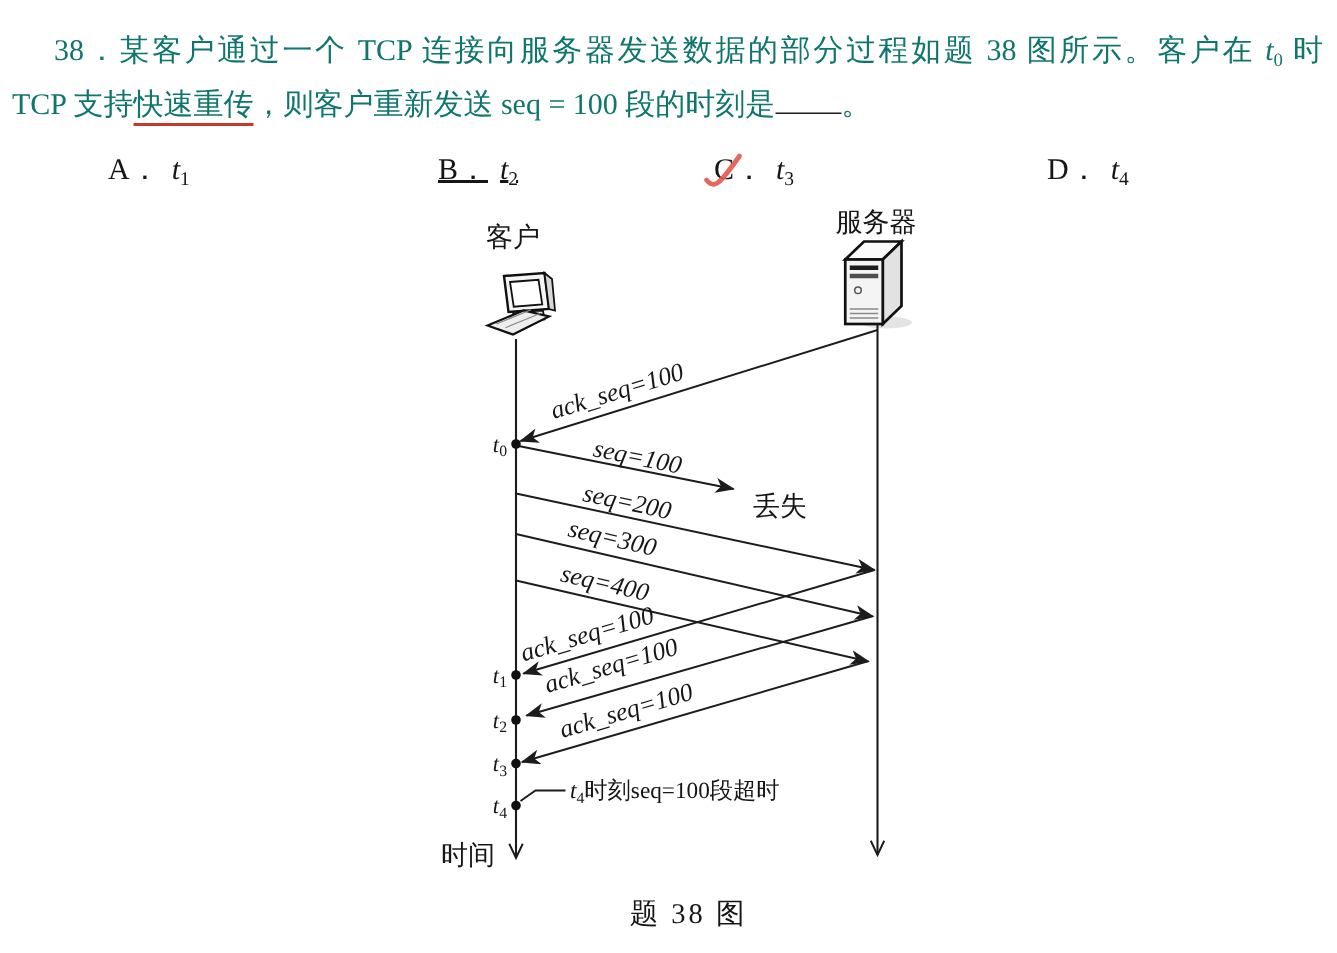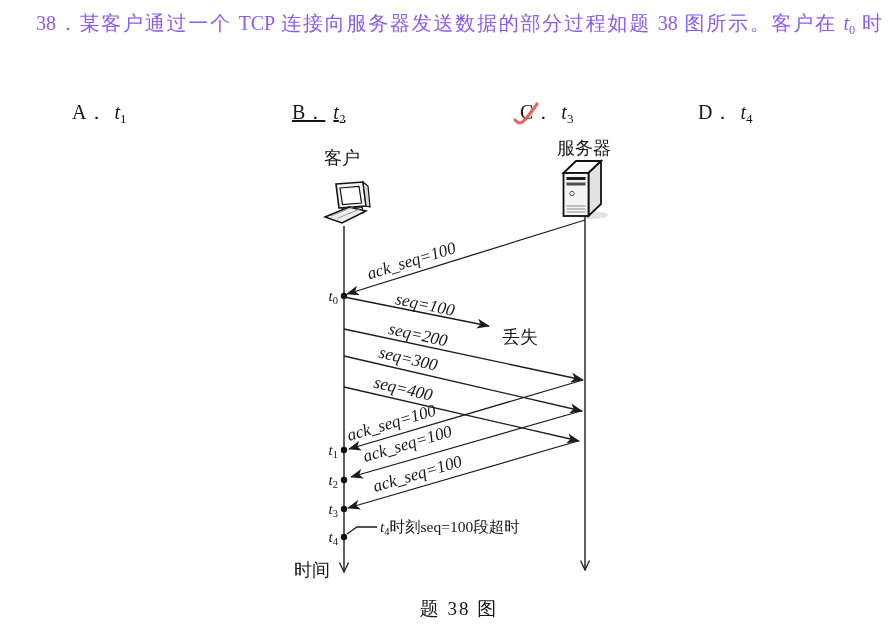--- a/index.html
+++ b/index.html
@@ -1,20 +1,20 @@
 <!DOCTYPE html>
 <html><head>
 <meta charset="utf-8">
 <style>
   html,body{margin:0;padding:0;background:#ffffff;}
   .page{position:relative;width:891px;height:635px;background:#ffffff;overflow:hidden;
         font-family:"Liberation Serif","DejaVu Serif",serif;color:#161616;}
   
-  .question{position:absolute;left:8px;top:8px;width:874px;z-index:2;
-            font-size:20px;line-height:30px;color:#8b5cf6;}
+  .question{position:absolute;left:8px;top:19px;width:874px;z-index:2;
+            font-size:20px;line-height:30px;color:#0f766e;}
   .qline{text-align:left;}
   .qline.just{text-align:justify;text-align-last:justify;}
   .qline.ind{padding-left:28px;}
   .it{font-style:italic;}
   .sub{font-size:12.5px;vertical-align:-4px;}
   .u-red{border-bottom:2.5px solid #c63a2c;padding-bottom:1px;}
   .blank{display:inline-block;width:44px;height:1em;border-bottom:1.6px solid #1c1c1c;}
   
   .options{position:absolute;left:0;top:99px;width:891px;height:30px;z-index:2;}
   .opt{position:absolute;top:0;font-size:20px;white-space:nowrap;}
@@ -35,26 +35,27 @@
   .note{font-size:15.5px;}
   .note-elbow{stroke:#1c1c1c;stroke-width:1.3;fill:none;}
 </style>
 </head>
 <body>
 
 <div class="page">
 
   <div class="question" id="question-lines">
       <div class="qline just ind"><span>38．某客户通过一个 TCP 连接向服务器发送数据的部分过程如题 38 图所示。客户在 </span><span class="it">t</span><span class="sub">0</span><span> 时</span></div>
+      <div class="qline"><span>TCP 支持</span><span class="u-red">快速重传</span><span>，则客户重新发送 seq = 100 段的时刻是</span><span class="blank"></span><span>。</span></div>
     </div>
 
   <div class="options" id="options-row">
       <span class="opt" style="left: 72px;"><span>A．</span><span class="v">t</span><span class="osub">1</span></span>
       <span class="opt" style="left: 292px; text-decoration: underline;"><span>B．</span><span class="v">t</span><span class="osub">2</span></span>
-      <span class="opt" style="left: 520px;"><span>C．</span><span class="v">t</span><span class="osub">3</span><svg width="30" height="28" class="checkwrap">
+      <span class="opt" style="left: 476px;"><span>C．</span><span class="v">t</span><span class="osub">3</span><svg width="30" height="28" class="checkwrap">
           <path d="M3,19 C8,25 11,23 25,3" stroke="#e2574d" stroke-width="3.2" fill="none" stroke-linecap="round" opacity="0.9"></path>
         </svg></span>
       <span class="opt" style="left: 698px;"><span>D．</span><span class="v">t</span><span class="osub">4</span></span>
     </div>
 
   <svg class="diagram" width="891" height="635" viewBox="0 0 891 635">
     <defs>
       <marker id="arr" markerUnits="userSpaceOnUse" markerWidth="13" markerHeight="10" viewBox="0 0 13 10" refX="12" refY="5" orient="auto">
         <path d="M0,0 L13,5 L0,10 L3.5,5 Z" fill="#1c1c1c"></path>
       </marker>

